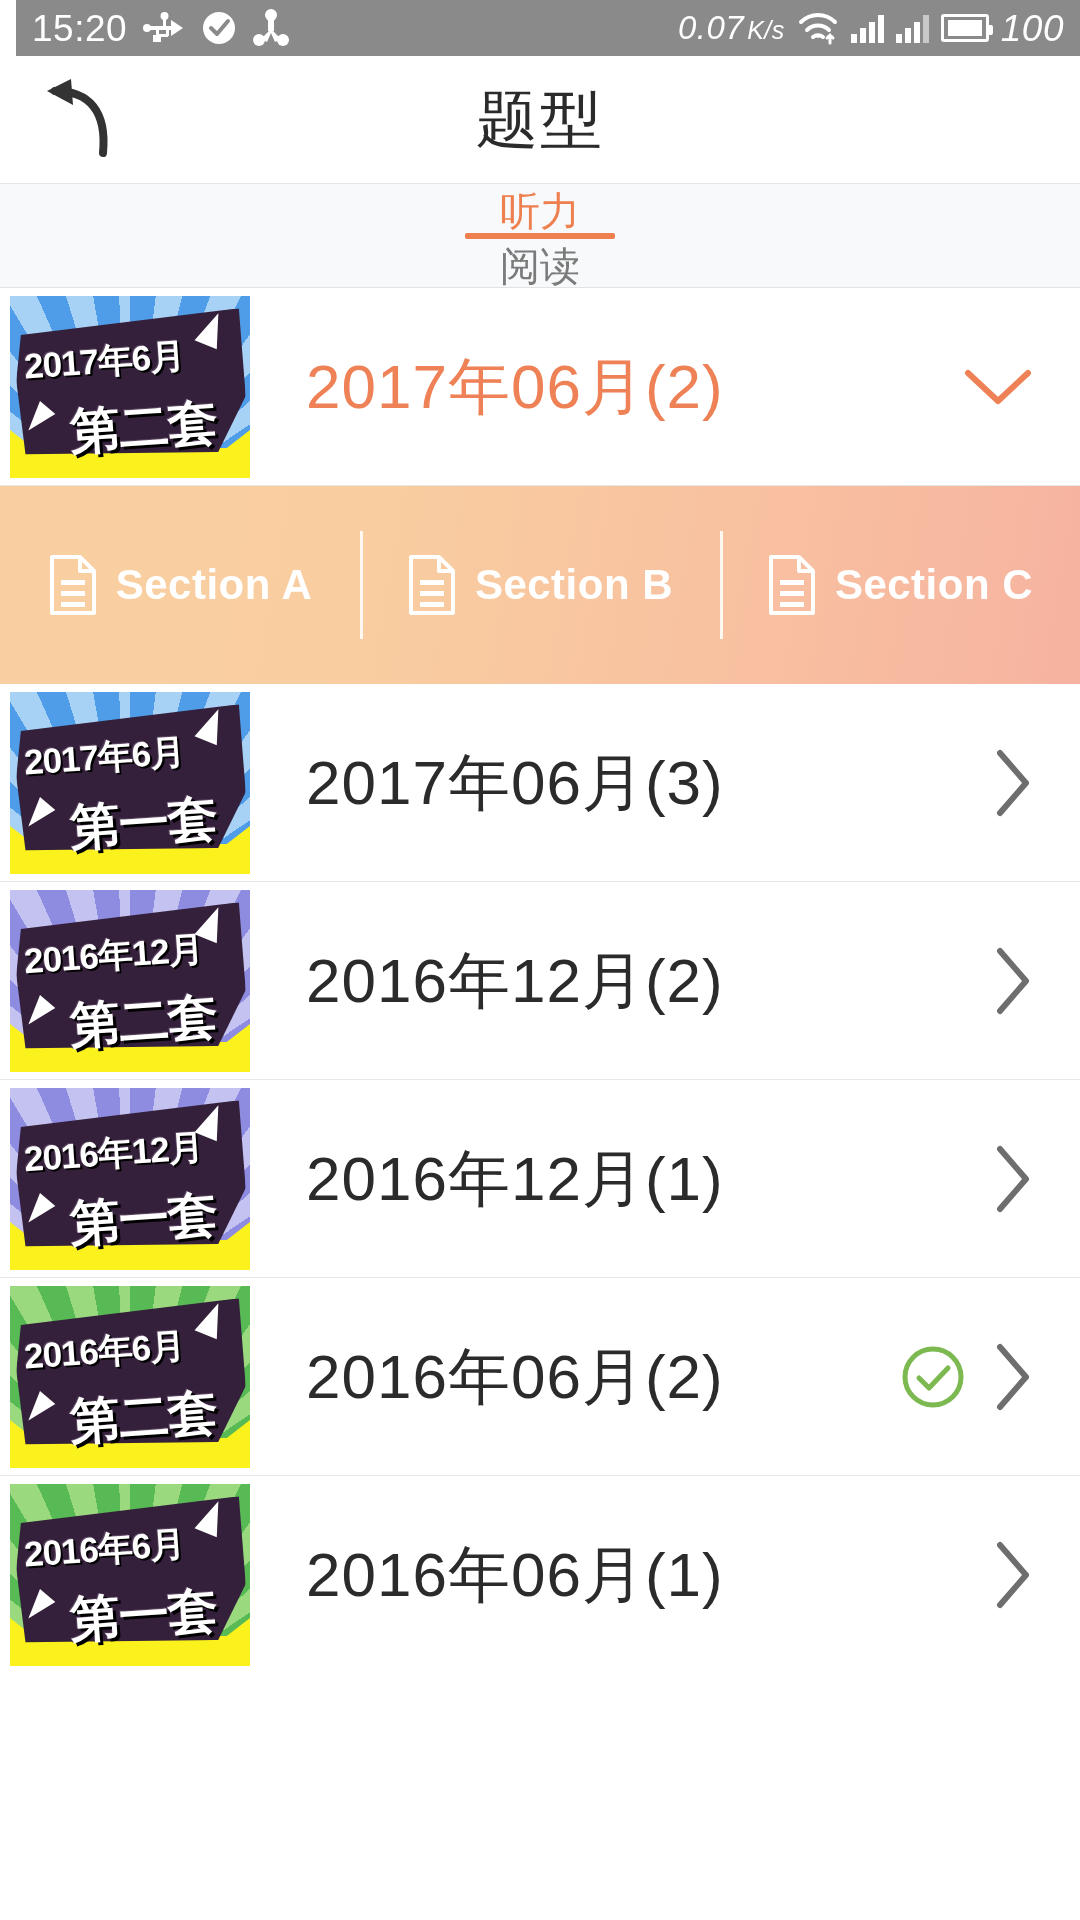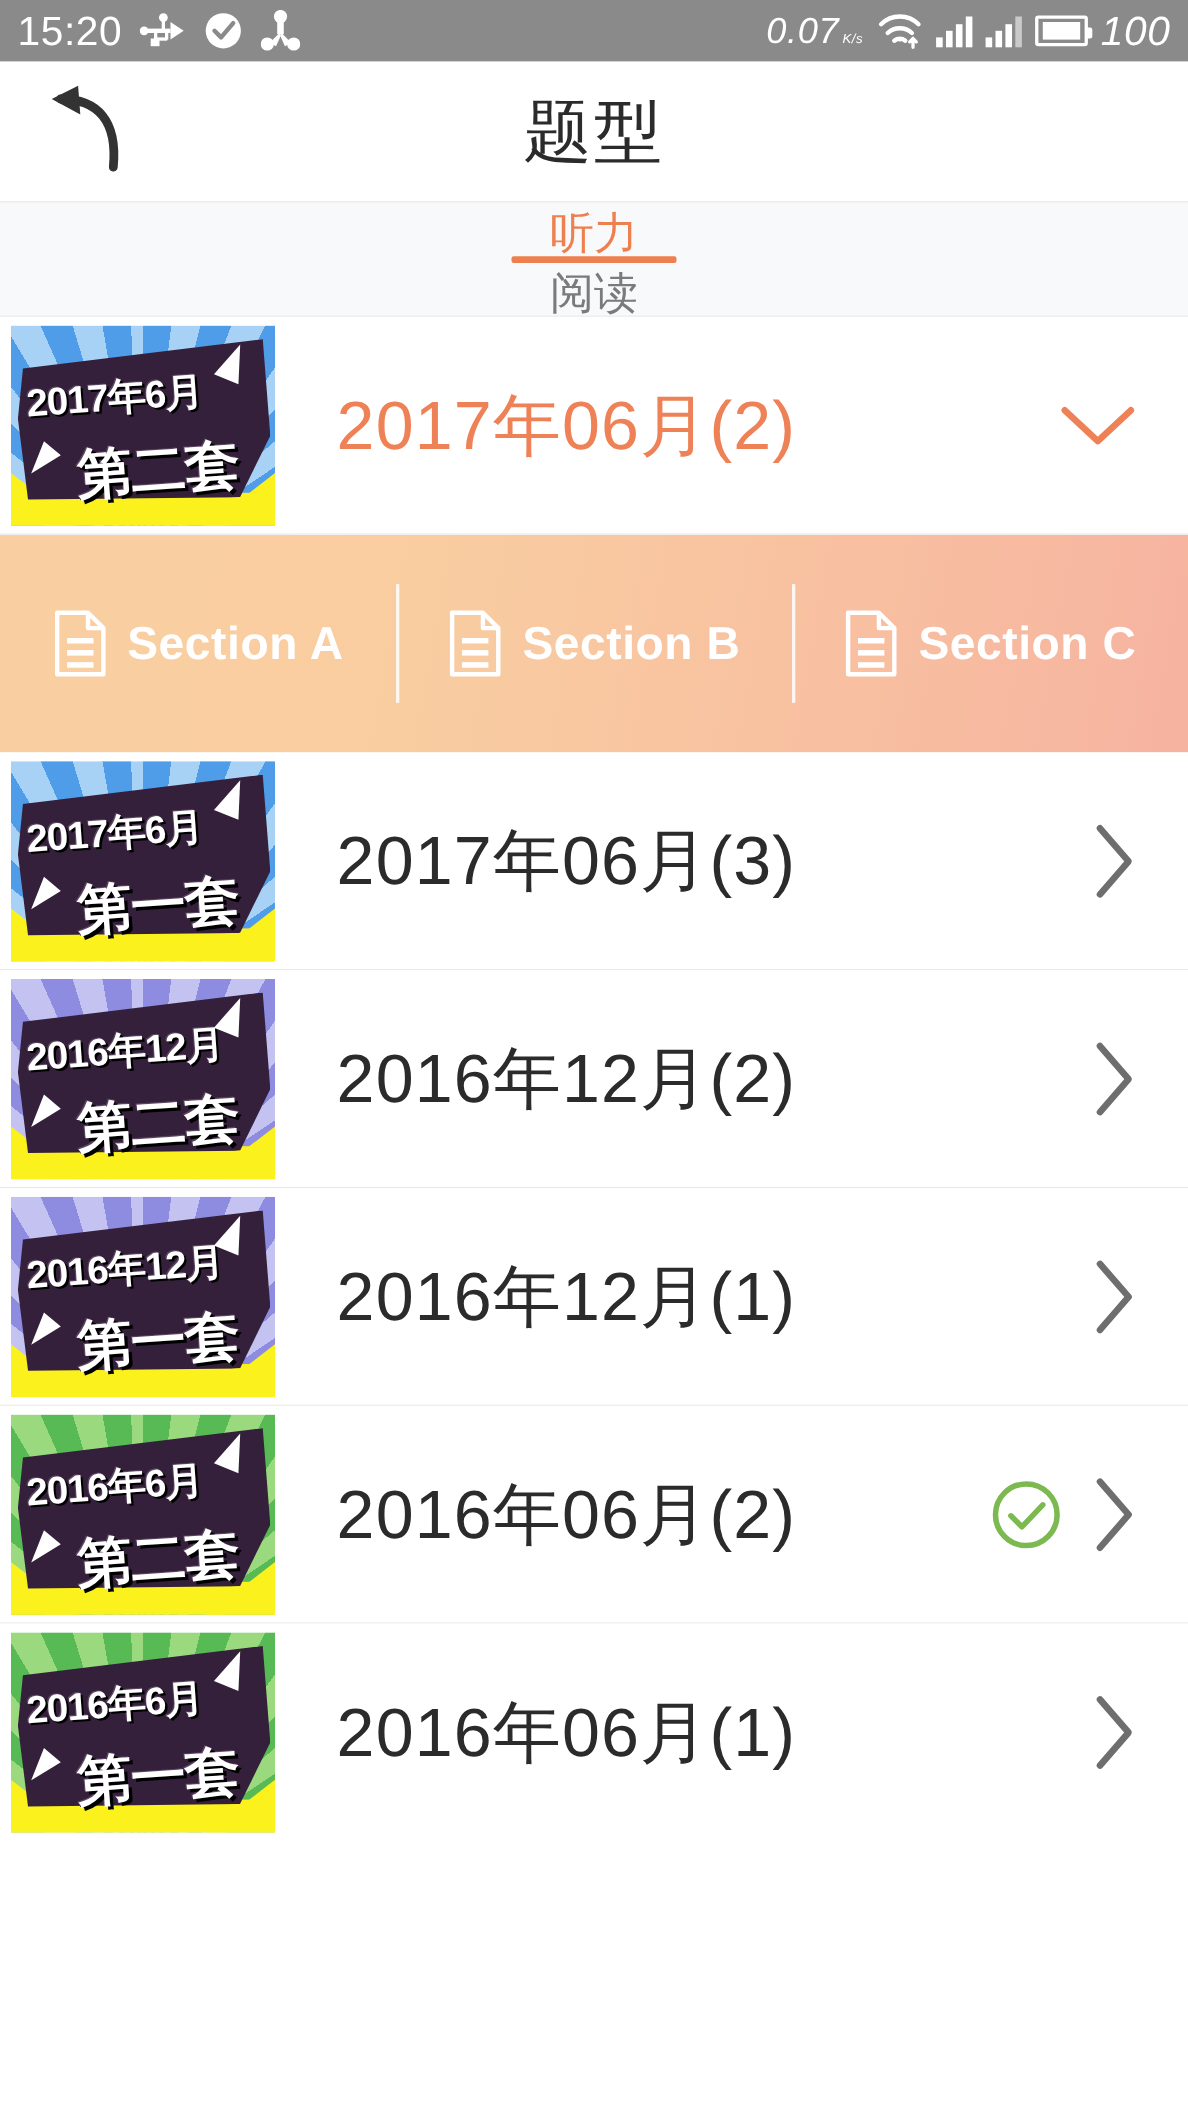--- a/index.html
+++ b/index.html
@@ -7,27 +7,27 @@
   body {
     font-family:"Liberation Sans","DejaVu Sans",sans-serif;
     background:#ffffff;
     overflow:hidden;
   }
 
   
   .statusbar{
     height:56px; background:#8a8a8a; color:#ffffff;
     display:flex; align-items:center; padding:0 16px;
-    font-size:36px; letter-spacing:0.5px;
+    font-size:36px; letter-spacing:0.5px;margin-left:16px;
   }
   .sb-left{display:flex; align-items:center; gap:16px;}
   .sb-right{display:flex; align-items:center; gap:12px; margin-left:auto;font-style:italic;}
   .sb-time{font-size:37px; line-height:1;}
   .sb-speed{font-size:33px; display:flex; align-items:baseline;}
-  .sb-speed .unit{font-size:12px; margin-left:3px;}
+  .sb-speed .unit{font-size:25px; margin-left:3px;}
   .sb-batt-num{font-size:37px; line-height:1;}
   .icon-w{display:inline-flex; align-items:center; justify-content:center;}
   .bars{display:flex; align-items:flex-end; gap:3px; height:30px;}
   .bars i{display:block; width:6px; background:#ffffff;}
   .bars i:nth-child(1){height:9px;}
   .bars i:nth-child(2){height:15px;}
   .bars i:nth-child(3){height:21px;}
   .bars i:nth-child(4){height:28px;}
   .bars.dim i:nth-child(4){background:#c9c9c9;}
   .batt{

